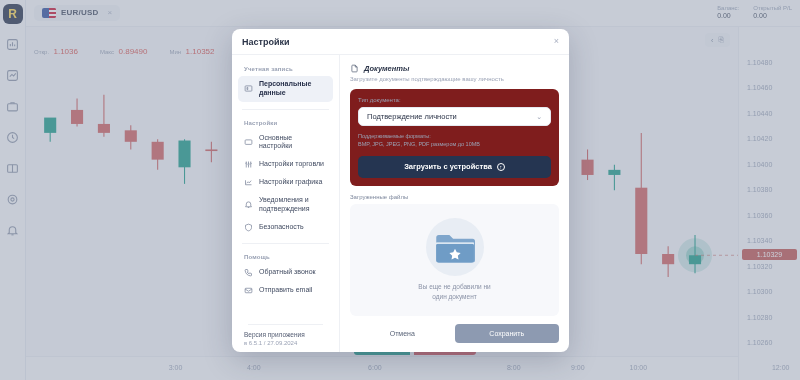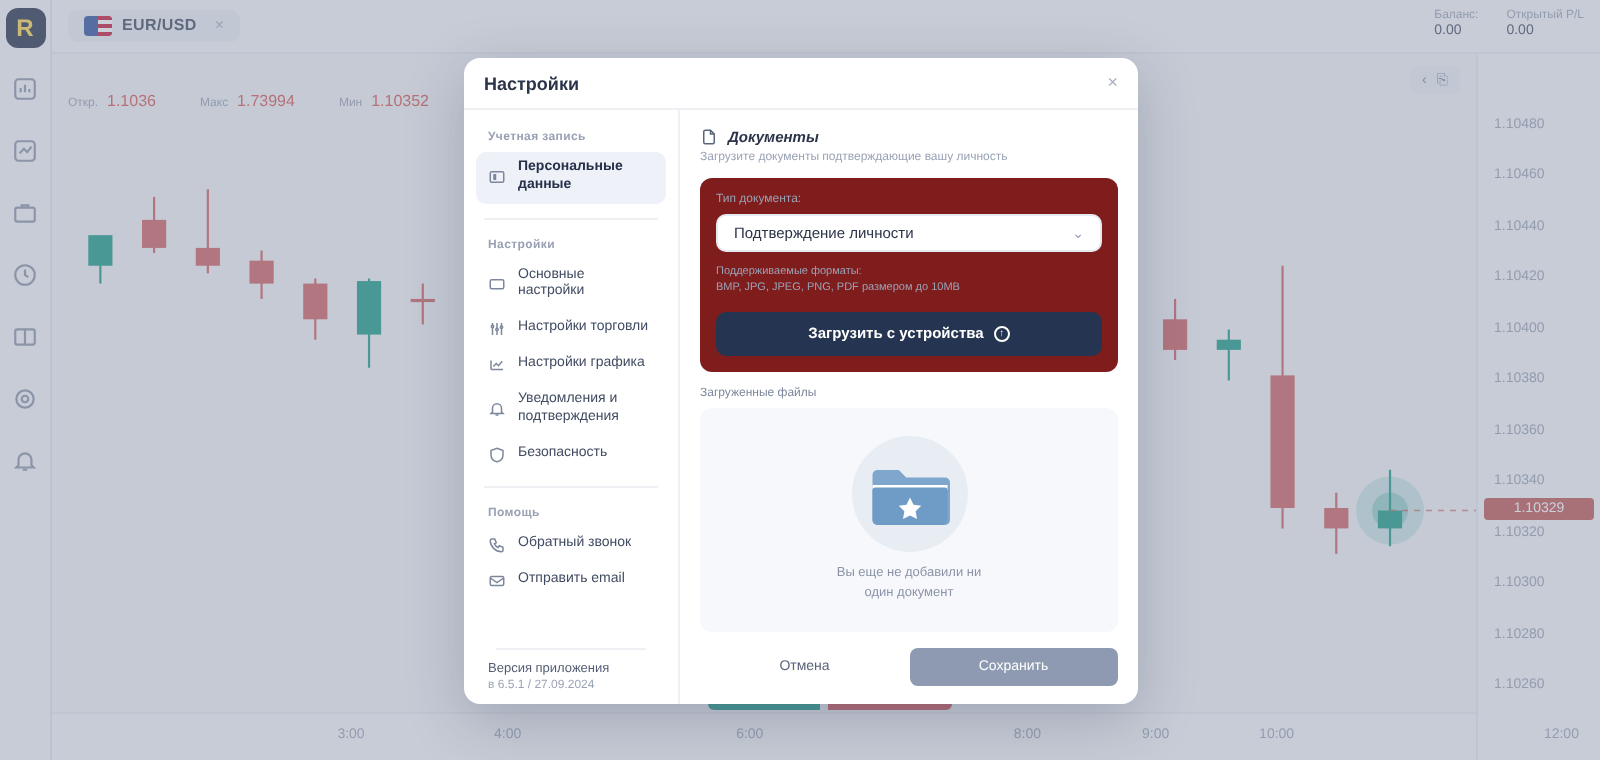--- a/index.html
+++ b/index.html
@@ -284,21 +284,21 @@
           <div class="stat-l">Открытый P/L</div>
           <div class="stat-v">0.00</div>
         </div>
       </div>
     </div>
 
     <div class="ohlc">
       <div><span class="k">Откр.</span>
         <span class="v">1.1036</span></div>
       <div><span class="k">Макс</span>
-        <span class="v">1.73994</span></div>
+        <span class="v">0.89490</span></div>
       <div><span class="k">Мин</span>
         <span class="v">1.10352</span></div>
       <div><span class="k">Закр</span>
         <span class="v">1.10355</span></div>
     </div>
 
     <div class="chart-tools">
       <span>‹</span>
       <span>⎘</span>
     </div>

